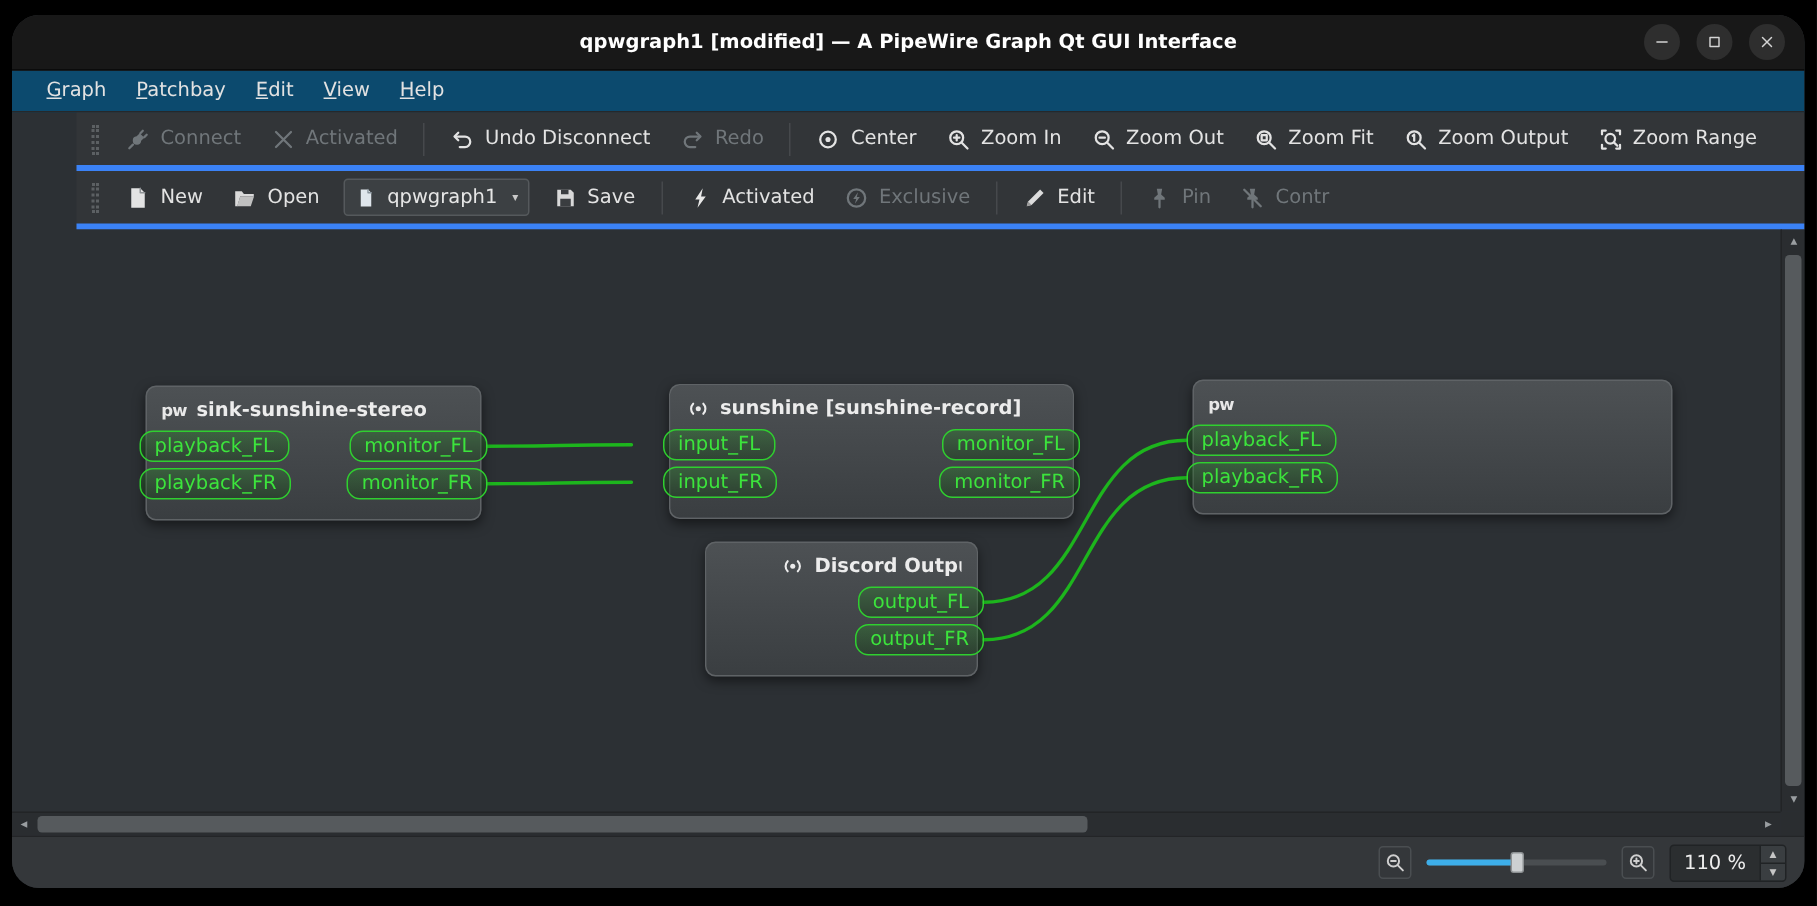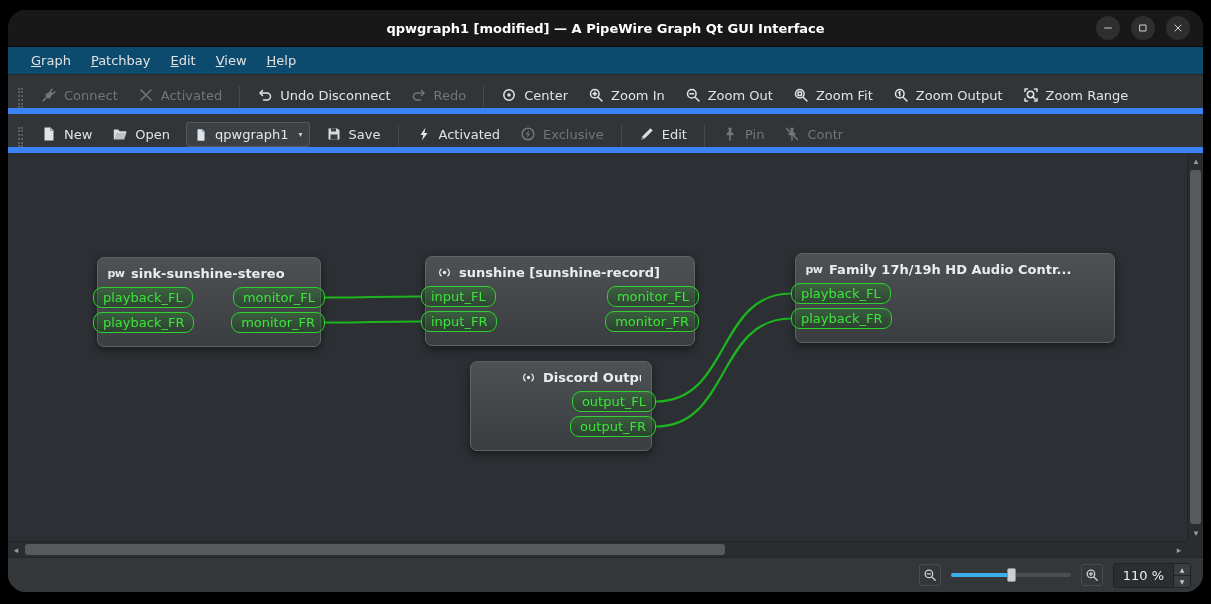--- a/index.html
+++ b/index.html
@@ -20,22 +20,22 @@
             display:flex; align-items:center; justify-content:center; cursor:pointer; }
   .winbtn svg { width:12px; height:12px; stroke:#d4d4d4; stroke-width:1.3; fill:none; }
 
   
   .menubar { height:28px; background:#0c4a6e; display:flex; align-items:center;
              padding:0 14px; gap:2px; border-bottom:1px solid #26282a; flex:none; }
   .menu-item { color:#e2e2e2; font-size:13px; padding:3px 9px; border-radius:3px; cursor:default; }
   .menu-item u { text-decoration:underline; }
 
   
-  .toolbar { height:39px; background:#323538; display:flex; align-items:flex-end;
-             padding:0 4px; border-bottom:6px solid #3b82f6; flex:none; }
+  .toolbar { height:39px; background:#323538; display:flex; align-items:center;
+             padding:0 4px; border-bottom:4px solid #3b82f6; flex:none;margin-left:43px; }
   .tb-handle { width:5px; height:20px; margin:0 8px 0 6px;
                border-left:2px dotted #5c6063; border-right:2px dotted #5c6063; }
   .tb-sep { width:1px; height:22px; background:#46494c; margin:0 7px; }
   .tb-btn { display:flex; align-items:center; gap:7px; padding:5px 10px; border-radius:3px;
             color:#e3e3e3; font-size:13px; white-space:nowrap; cursor:pointer; }
   .tb-btn.disabled { color:#70767a; cursor:default; }
   .ico { display:inline-flex; width:16px; height:16px; align-items:center; justify-content:center; }
   .ico svg { width:16px; height:16px; }
   .combo { display:flex; align-items:center; gap:6px; height:25px; margin:0 6px;
            padding:0 6px; background:#3c4043; border:1px solid #55595c; border-radius:3px;
@@ -340,21 +340,21 @@
             </div>
             <div class="port-row">
               <span class="port in">playback_FL</span>
               <span class="port out">monitor_FL</span>
             </div>
             <div class="port-row">
               <span class="port in">playback_FR</span>
               <span class="port out">monitor_FR</span>
             </div>
           </div>
-          <div class="node" style="left: 417px; top: 103px; width: 270px;">
+          <div class="node" style="left: 438px; top: 103px; width: 270px;">
             <div class="node-header">
               <span class="ico">
                 <svg viewBox="0 0 16 16" fill="none" stroke="currentColor" stroke-width="1.5" stroke-linecap="round" stroke-linejoin="round">
                   <path d="M4.4 4.4a5.1 5.1 0 0 0 0 7.2"></path>
                   <path d="M11.6 4.4a5.1 5.1 0 0 1 0 7.2"></path>
                   <circle cx="8" cy="8" r="1.8" fill="currentColor" stroke="none"></circle>
                 </svg>
               </span>
               <span>sunshine [sunshine-record]</span>
             </div>
@@ -365,21 +365,20 @@
             <div class="port-row">
               <span class="port in">input_FR</span>
               <span class="port out">monitor_FR</span>
             </div>
           </div>
           <div class="node" style="left: 787px; top: 100px; width: 320px;">
             <div class="node-header">
               <span class="ico">
                 <span class="pwico">pw</span>
               </span>
-              <span>Family 17h/19h HD Audio Contr...</span>
             </div>
             <div class="port-row">
               <span class="port in">playback_FL</span>
               <span></span>
             </div>
             <div class="port-row">
               <span class="port in">playback_FR</span>
               <span></span>
             </div>
           </div>

